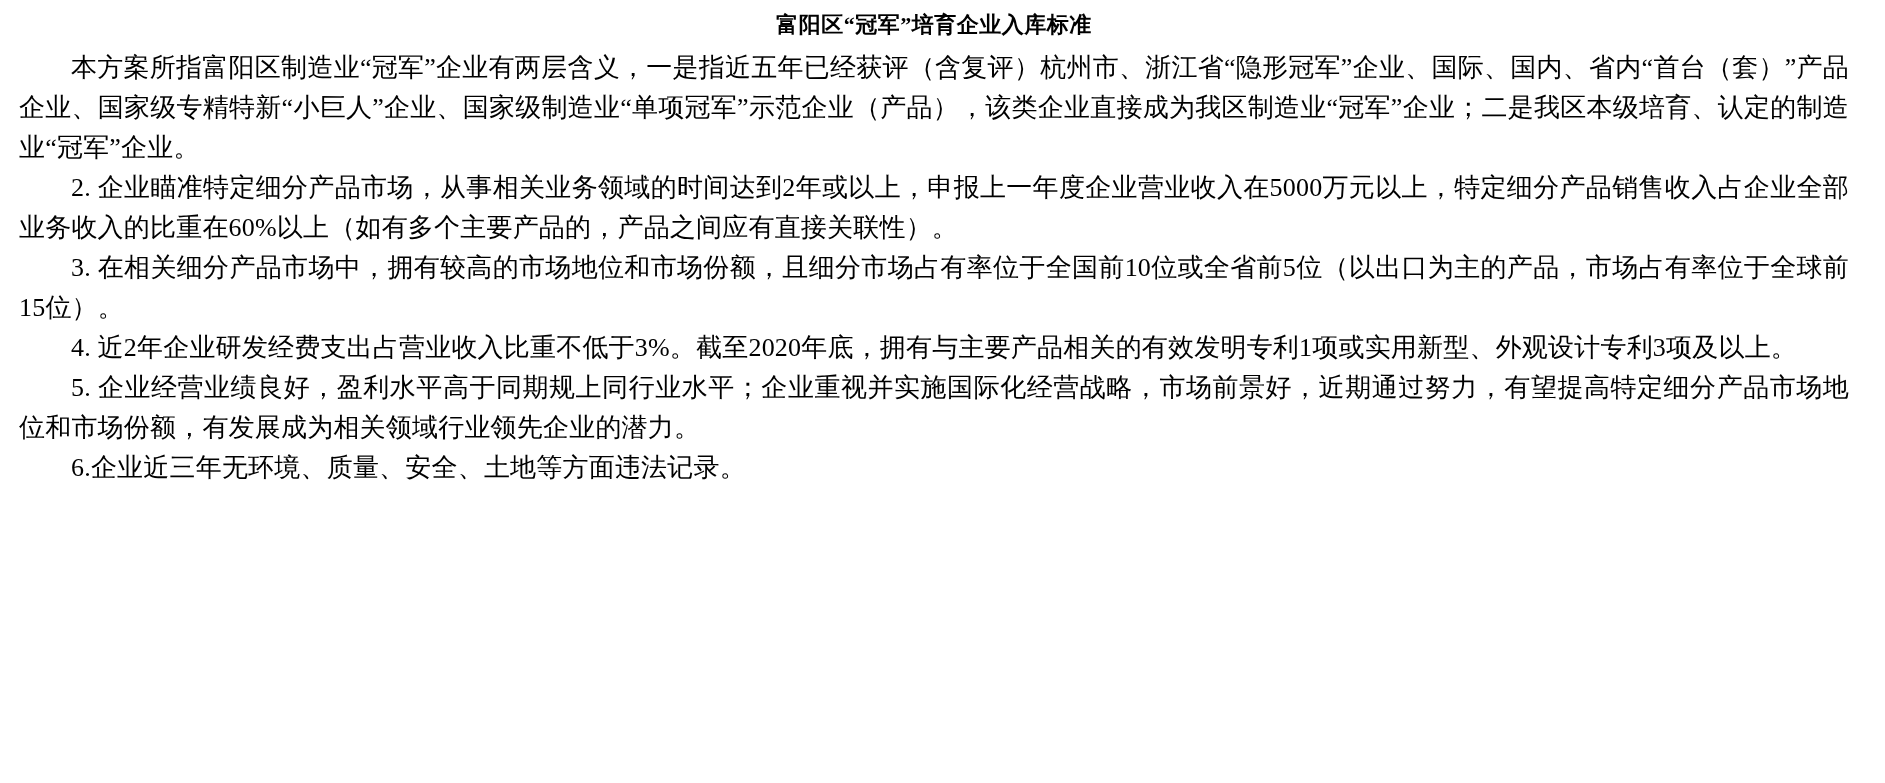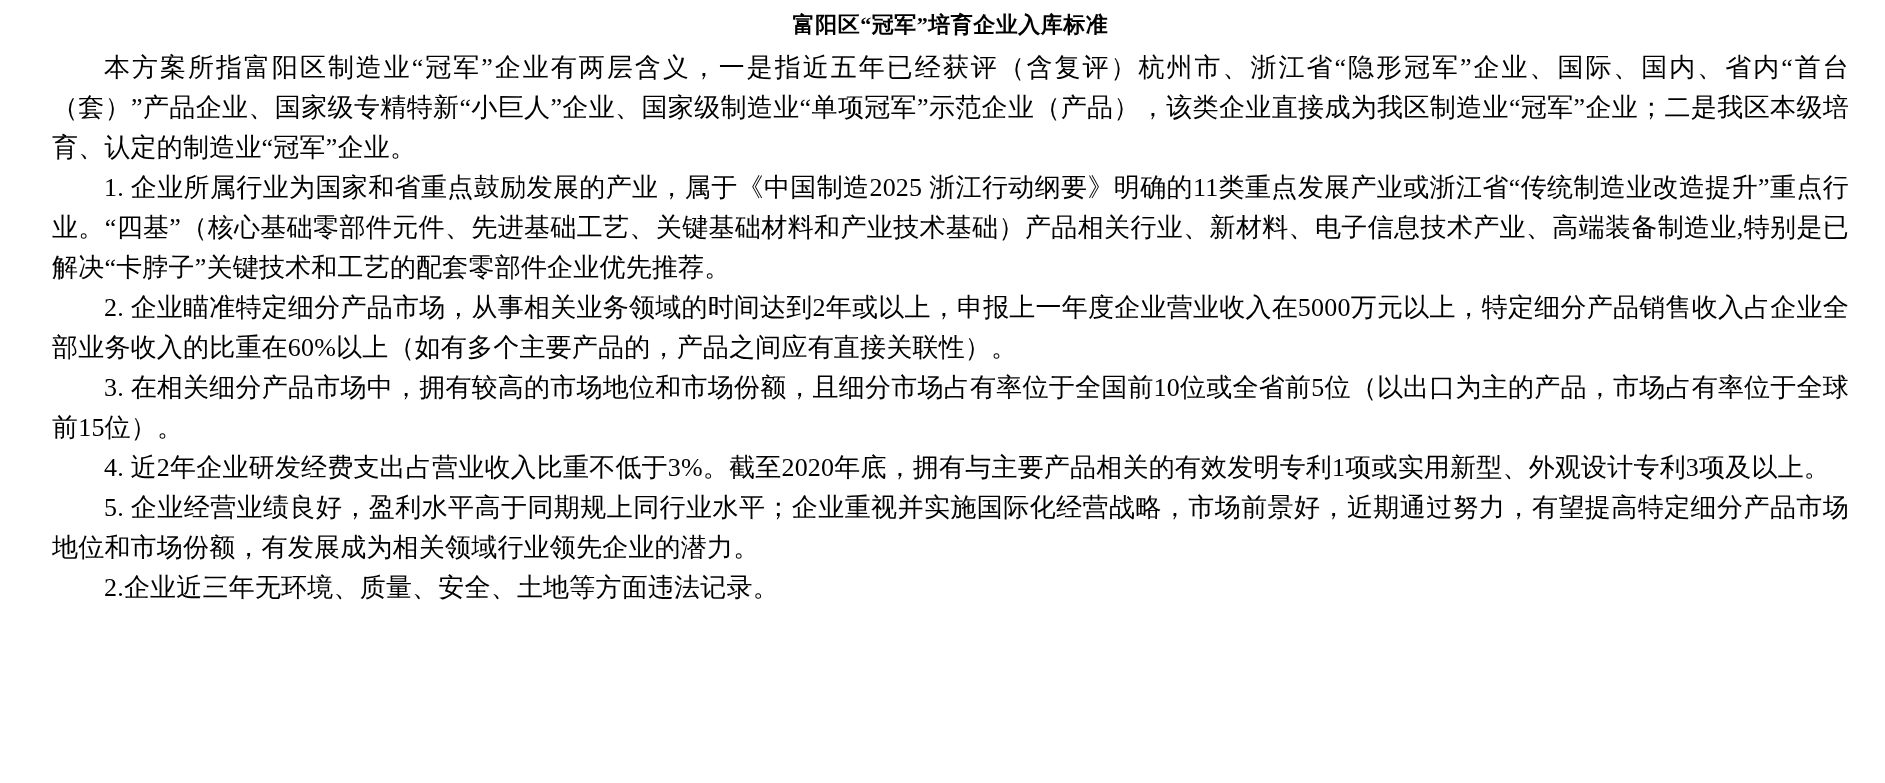--- a/index.html
+++ b/index.html
@@ -11,21 +11,21 @@
     width: 1885px;
     height: 783px;
     font-family: "Liberation Serif", "DejaVu Serif", serif;
     color: #000000;
     overflow: hidden;
   }
   .page {
     width: 1885px;
     height: 783px;
     box-sizing: border-box;
-    padding: 8px 36px 0 52px;
+    padding: 8px 36px 0 19px;
     position: relative;
   }
   .doc-title {
     text-align: center;
     font-size: 22px;
     font-weight: bold;
     line-height: 34px;
     margin: 0 0 6px 0;
     letter-spacing: 0.5px;
   }
@@ -39,19 +39,18 @@
     letter-spacing: 0.2px;
     word-break: break-all;
   }
 </style>
 </head>
 <body>
 
 <div class="page">
   <h1 class="doc-title">富阳区“冠军”培育企业入库标准</h1>
   <p class="para">本方案所指富阳区制造业“冠军”企业有两层含义，一是指近五年已经获评（含复评）杭州市、浙江省“隐形冠军”企业、国际、国内、省内“首台（套）”产品企业、国家级专精特新“小巨人”企业、国家级制造业“单项冠军”示范企业（产品），该类企业直接成为我区制造业“冠军”企业；二是我区本级培育、认定的制造业“冠军”企业。</p>
-  <p class="para">1. 企业所属行业为国家和省重点鼓励发展的产业，属于《中国制造2025 浙江行动纲要》明确的11类重点发展产业或浙江省“传统制造业改造提升”重点行业。“四基”（核心基础零部件元件、先进基础工艺、关键基础材料和产业技术基础）产品相关行业、新材料、电子信息技术产业、高端装备制造业,特别是已解决“卡脖子”关键技术和工艺的配套零部件企业优先推荐。</p>
   <p class="para">2. 企业瞄准特定细分产品市场，从事相关业务领域的时间达到2年或以上，申报上一年度企业营业收入在5000万元以上，特定细分产品销售收入占企业全部业务收入的比重在60%以上（如有多个主要产品的，产品之间应有直接关联性）。</p>
   <p class="para">3. 在相关细分产品市场中，拥有较高的市场地位和市场份额，且细分市场占有率位于全国前10位或全省前5位（以出口为主的产品，市场占有率位于全球前15位）。</p>
   <p class="para">4. 近2年企业研发经费支出占营业收入比重不低于3%。截至2020年底，拥有与主要产品相关的有效发明专利1项或实用新型、外观设计专利3项及以上。</p>
   <p class="para">5. 企业经营业绩良好，盈利水平高于同期规上同行业水平；企业重视并实施国际化经营战略，市场前景好，近期通过努力，有望提高特定细分产品市场地位和市场份额，有发展成为相关领域行业领先企业的潜力。</p>
-  <p class="para">2.企业近三年无环境、质量、安全、土地等方面违法记录。</p>
+  <p class="para">6.企业近三年无环境、质量、安全、土地等方面违法记录。</p>
 </div>
 
 </body></html>

